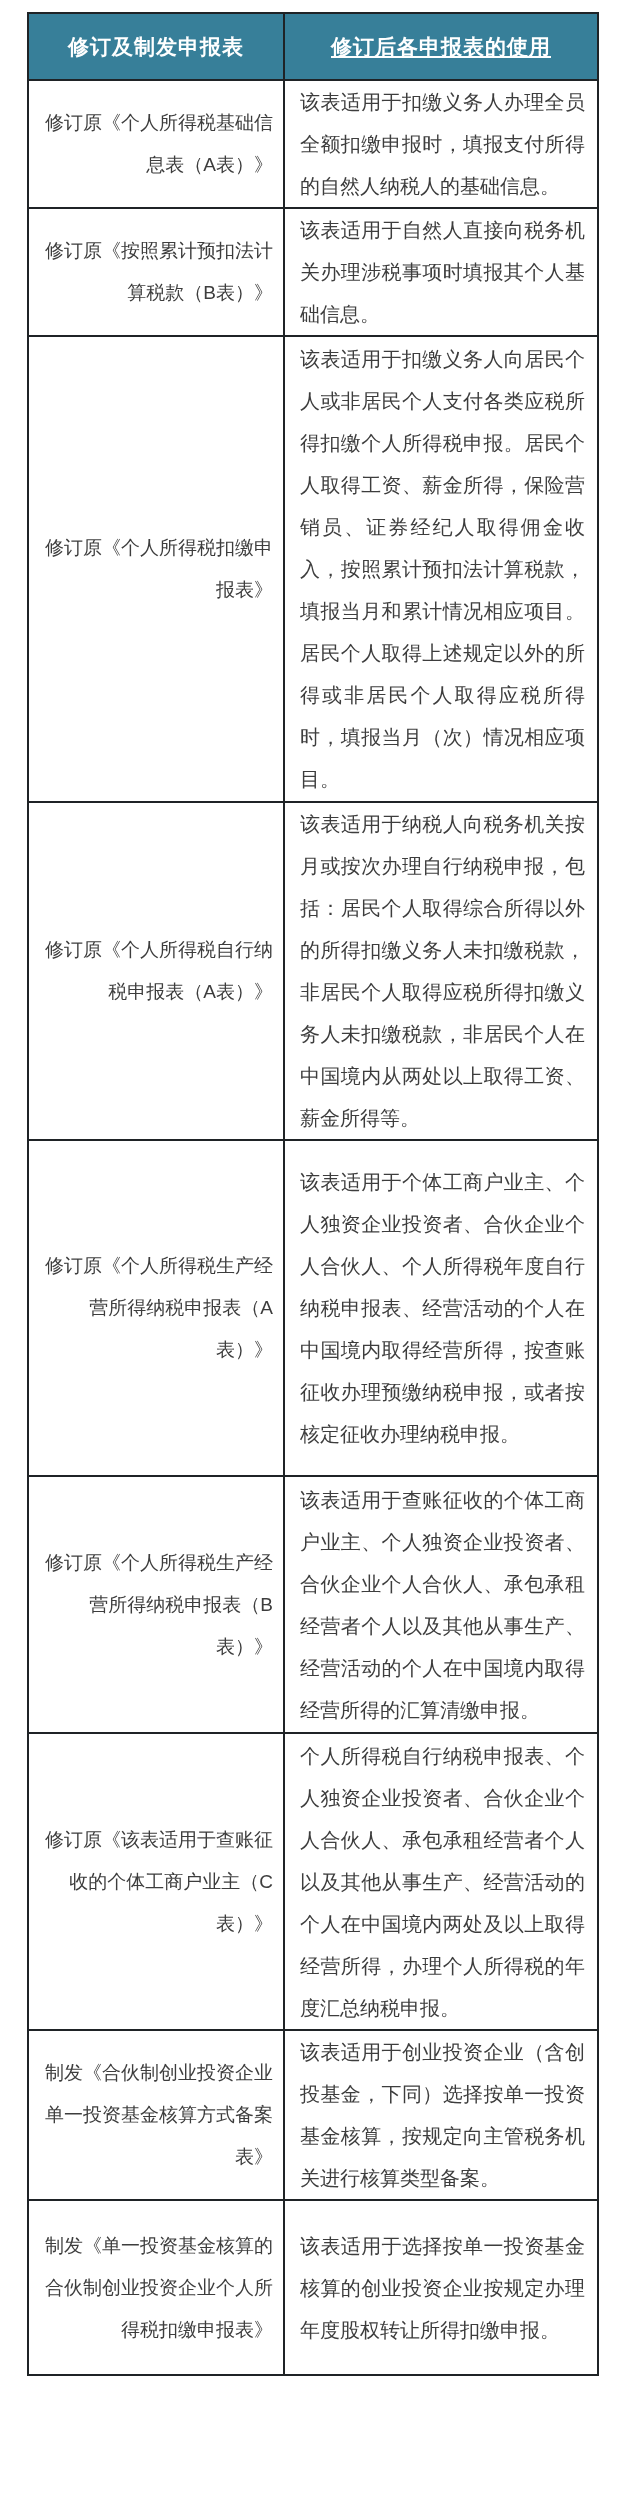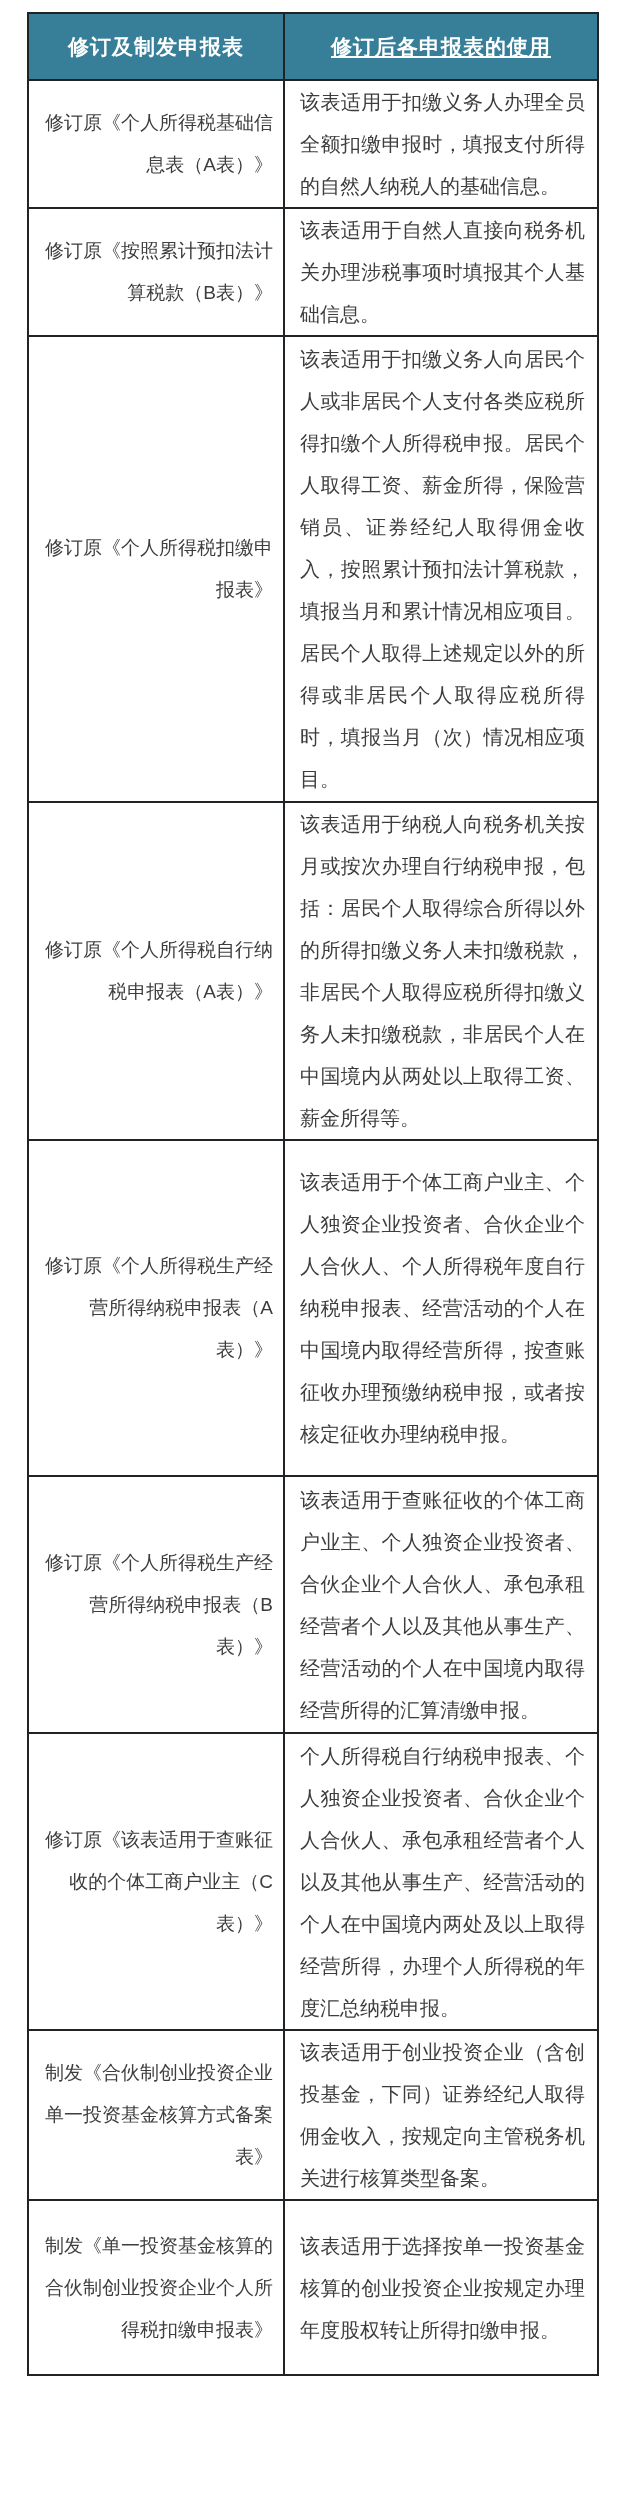--- a/index.html
+++ b/index.html
@@ -107,21 +107,21 @@
   </tr>
 
   <tr>
     <td class="form-cell">修订原《该表适用于查账征收的个体工商户业主（C表）》</td>
     <td class="usage-cell">个人所得税自行纳税申报表、个人独资企业投资者、合伙企业个人合伙人、承包承租经营者个人以及其他从事生产、经营活动的个人在中国境内两处及以上取得经营所得，办理个人所得税的年度汇总纳税申报。</td>
   </tr>
 
 
   <tr>
     <td class="form-cell">制发《合伙制创业投资企业单一投资基金核算方式备案表》</td>
-    <td class="usage-cell">该表适用于创业投资企业（含创投基金，下同）证券经纪人取得佣金收入，按规定向主管税务机关进行核算类型备案。</td>
+    <td class="usage-cell">该表适用于创业投资企业（含创投基金，下同）选择按单一投资基金核算，按规定向主管税务机关进行核算类型备案。</td>
   </tr>
 
   <tr>
     <td class="form-cell">制发《单一投资基金核算的合伙制创业投资企业个人所得税扣缴申报表》</td>
     <td class="usage-cell">该表适用于选择按单一投资基金核算的创业投资企业按规定办理年度股权转让所得扣缴申报。</td>
   </tr>
 </tbody>
   </table>
 </div>
 

